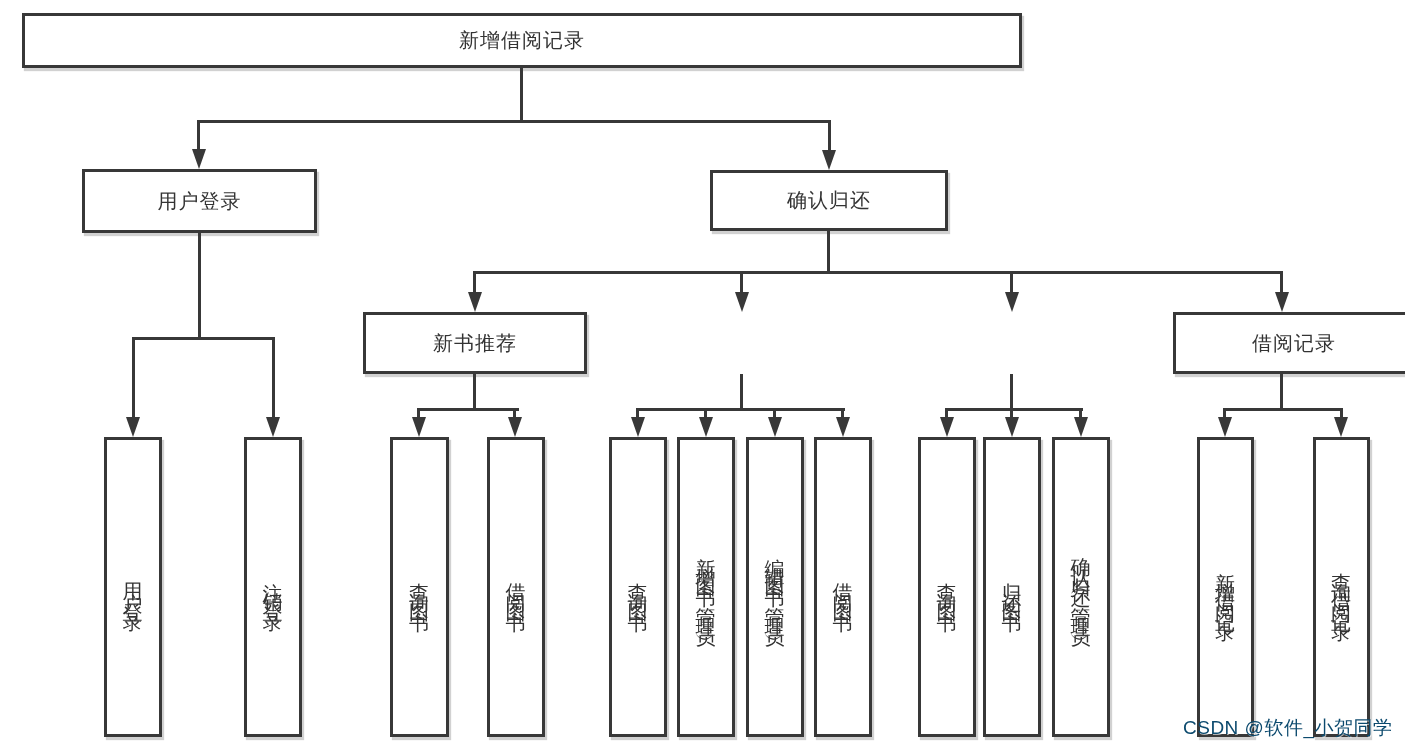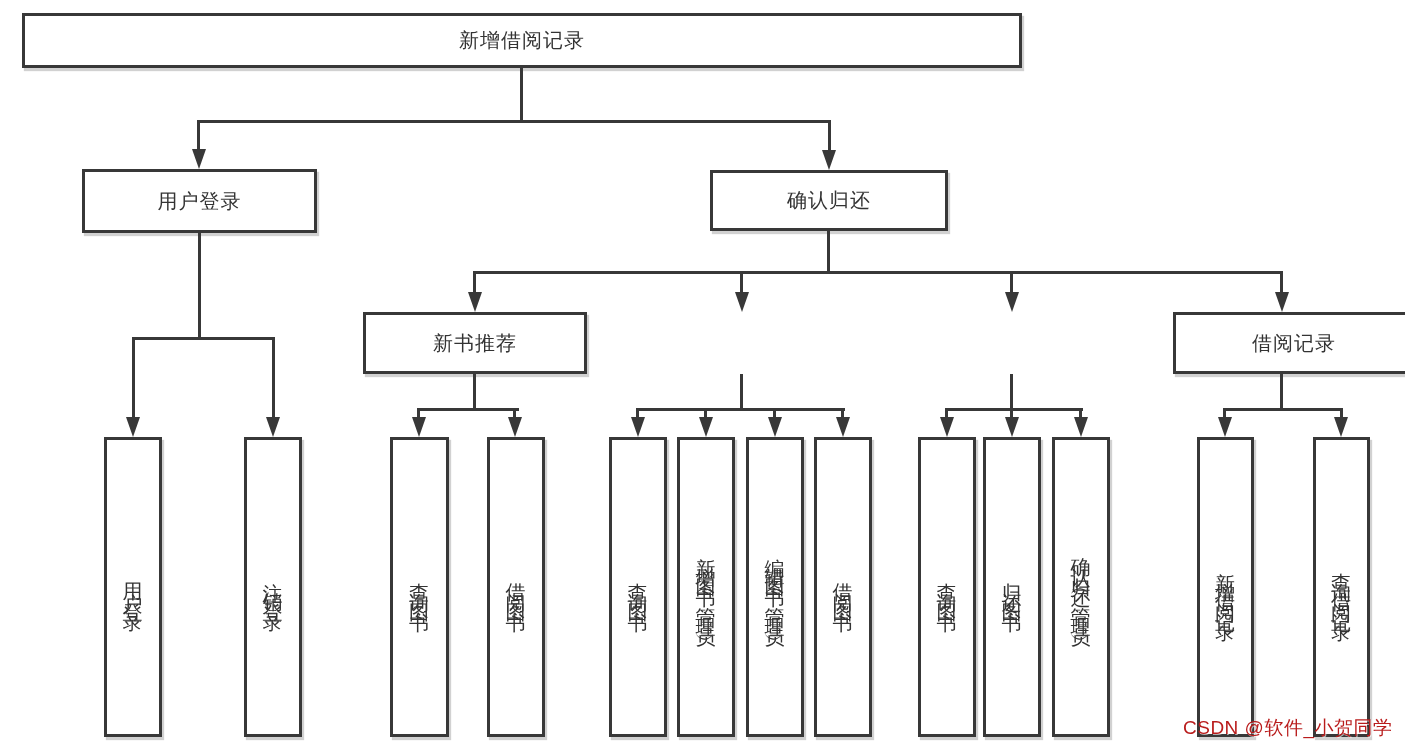--- a/index.html
+++ b/index.html
@@ -20,21 +20,21 @@
   }
   
   .v{position:absolute;width:3px;background:#383838;}
   .h{position:absolute;height:3px;background:#383838;}
   .ah{
     position:absolute;width:0;height:0;border-style:solid;
     border-color:#383838 transparent transparent transparent;
     border-width:20px 7px 0 7px;
   }
   .watermark{
-    position:absolute;font-size:19px;color:#b91c1c;letter-spacing:0.5px;
+    position:absolute;font-size:19px;color:#0c4a6e;letter-spacing:0.5px;
     white-space:nowrap;z-index:5;text-shadow:1px 1px 0 rgba(255,255,255,0.6);
   }
 </style>
 </head>
 <body>
 
 <div class="canvas">
 
   <div class="node" style="left:22px;top:13px;width:1000px;height:55px">
     <span class="hlabel">新增借阅记录</span>

